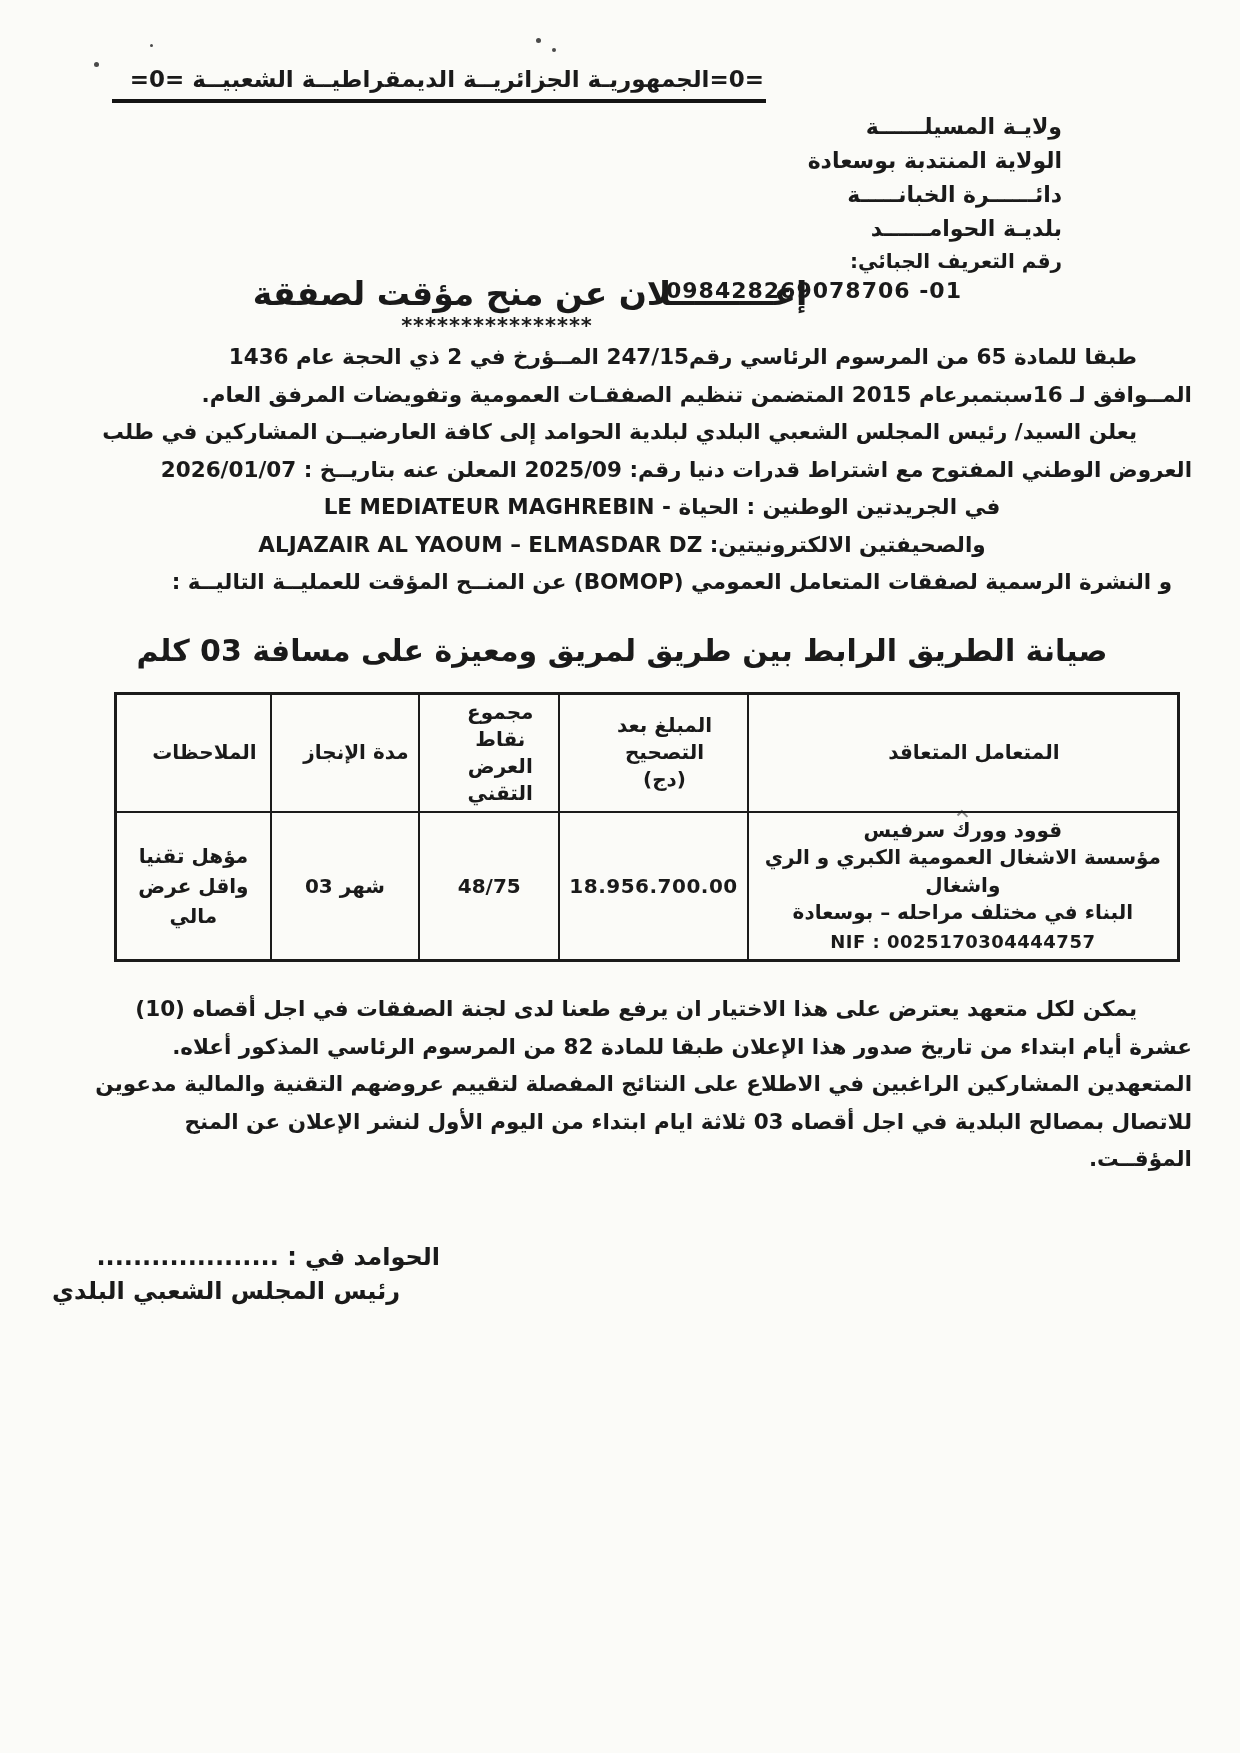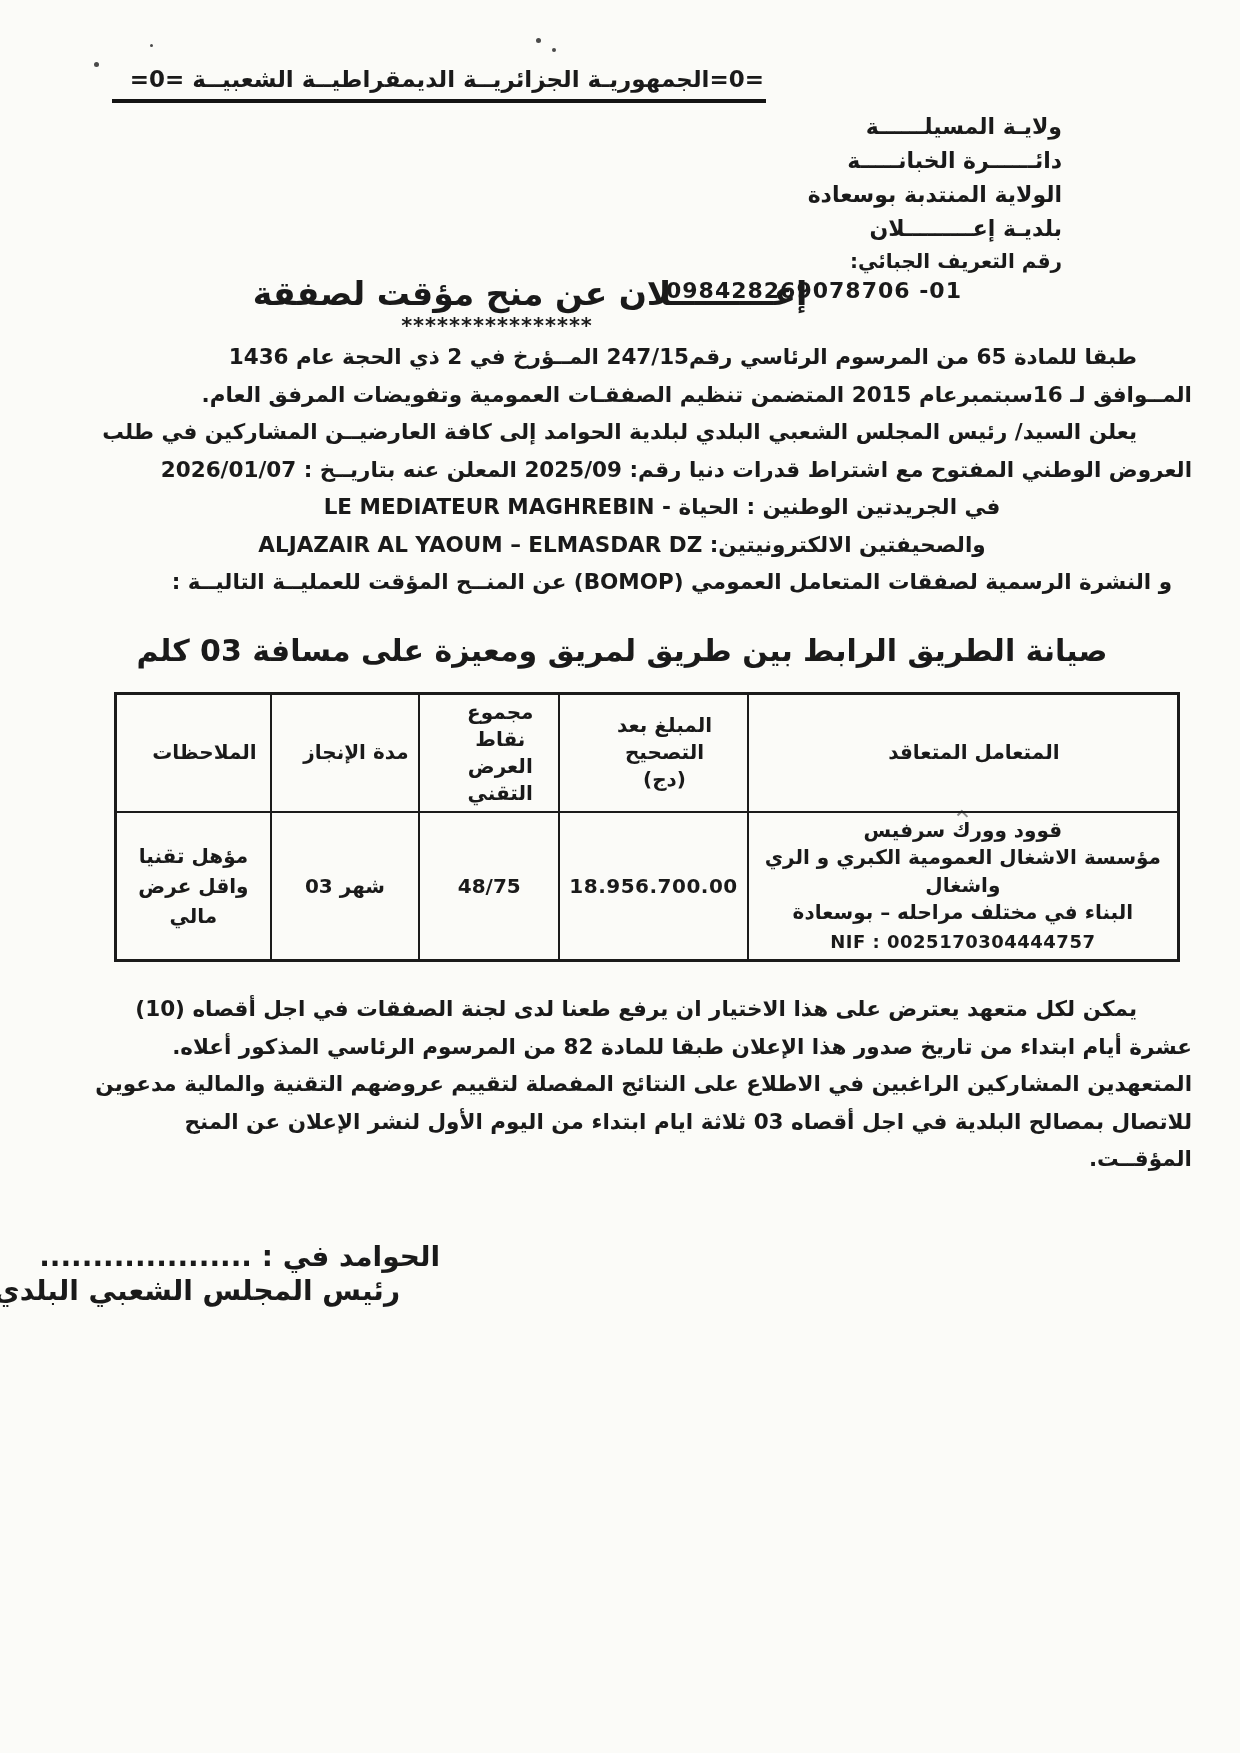--- a/index.html
+++ b/index.html
@@ -59,21 +59,21 @@
   .contractor-cell .nif { direction:ltr; font-size:18px; letter-spacing:0.5px; margin-top:1px; }
   .amount-cell { font-size:21px; letter-spacing:0.5px; }
   .remarks-cell { font-size:20px; line-height:30px; padding:4px 18px; }
 
   
   .appeal { margin-top:28px; }
 
   
   .signature {
     position:absolute; top:1240px; left:128px; width:312px; text-align:right;
-    font-weight:bold; font-size:28px; line-height:34px; white-space:nowrap;
+    font-weight:bold; font-size:24px; line-height:34px; white-space:nowrap;
   }
   .signature .signer { margin-right:40px; }
 
   
   .footer {
     position:absolute; top:1688px; left:0; width:100%;
     text-align:center; direction:ltr; font-size:16px; color:#1e1e1e; font-weight:normal;
   }
 </style>
 </head>
@@ -84,23 +84,23 @@
   <span class="speck s1"></span>
   <span class="speck s2"></span>
   <span class="speck s3"></span>
   <span class="speck s4"></span>
   <span class="speck s5"></span>
 
   <div class="republic">=0=الجمهوريـة الجزائريــة الديمقراطيــة الشعبيــة =0=</div>
 
   <div class="agency">
     <div>ولايـة المسيلــــــة</div>
+    <div>الولاية المنتدبة بوسعادة</div>
     <div>دائــــــرة الخبانـــــة</div>
-    <div>الولاية المنتدبة بوسعادة</div>
-    <div>بلديـة إعـــــــــلان</div>
+    <div>بلديـة الحوامــــــد</div>
     <div class="tax-label">رقم التعريف الجبائي:</div>
     <div class="tax-value">098428269078706 -01</div>
   </div>
 
   <div class="main">
     <div class="title">إعـــــــــلان عن منح مؤقت لصفقة</div>
     <div class="stars">****************</div>
 
     <p class="bline indent">طبقا للمادة 65 من المرسوم الرئاسي  رقم247/15 المــؤرخ في 2 ذي الحجة  عام 1436</p>
     <p class="bline">المــوافق لـ 16سبتمبرعام 2015 المتضمن تنظيم الصفقـات العمومية وتفويضات المرفق العام.</p>

